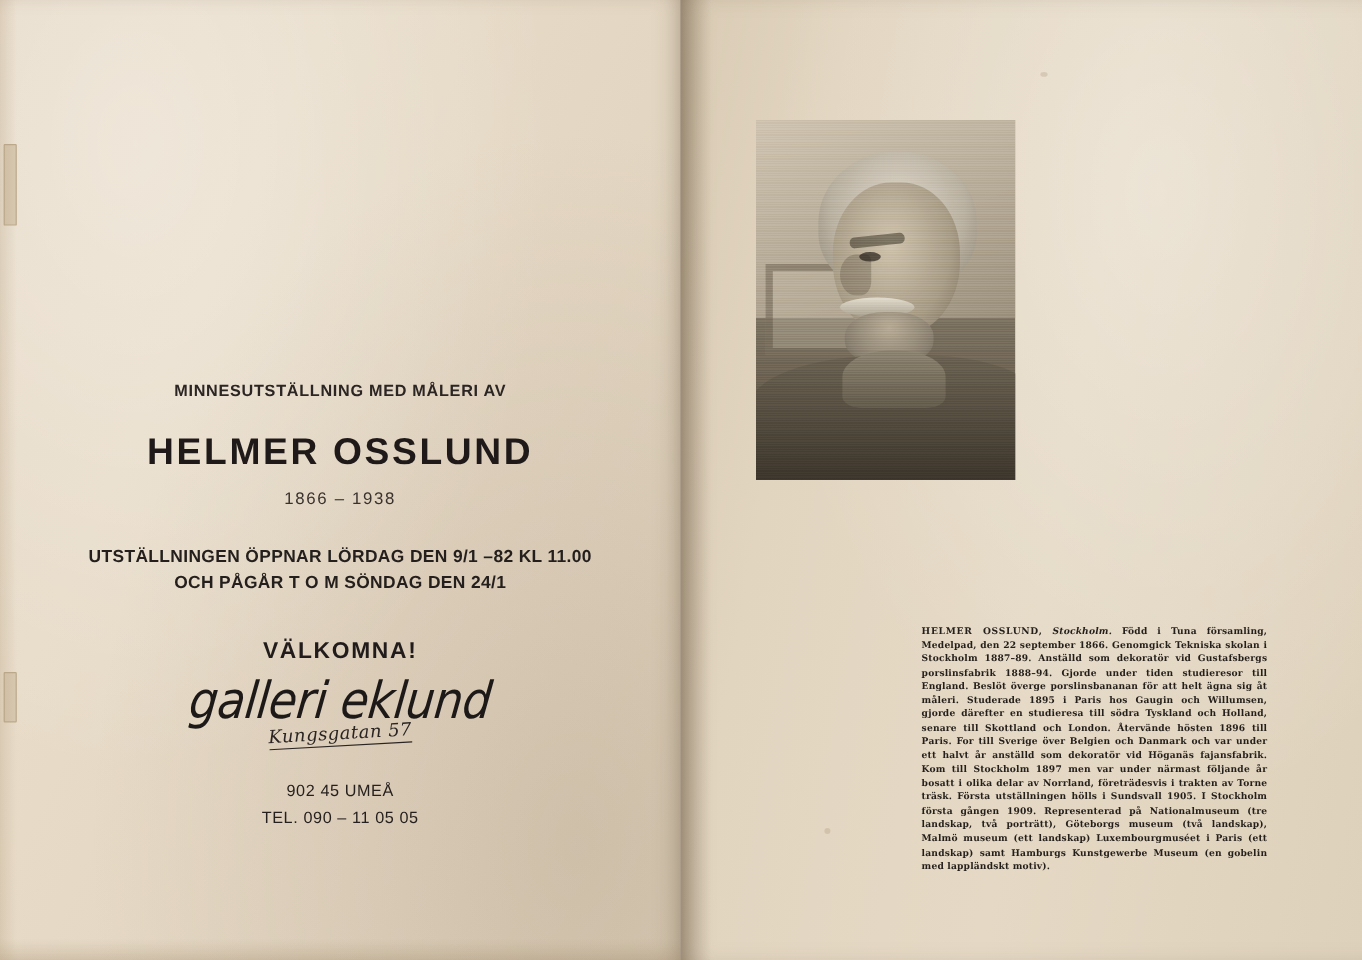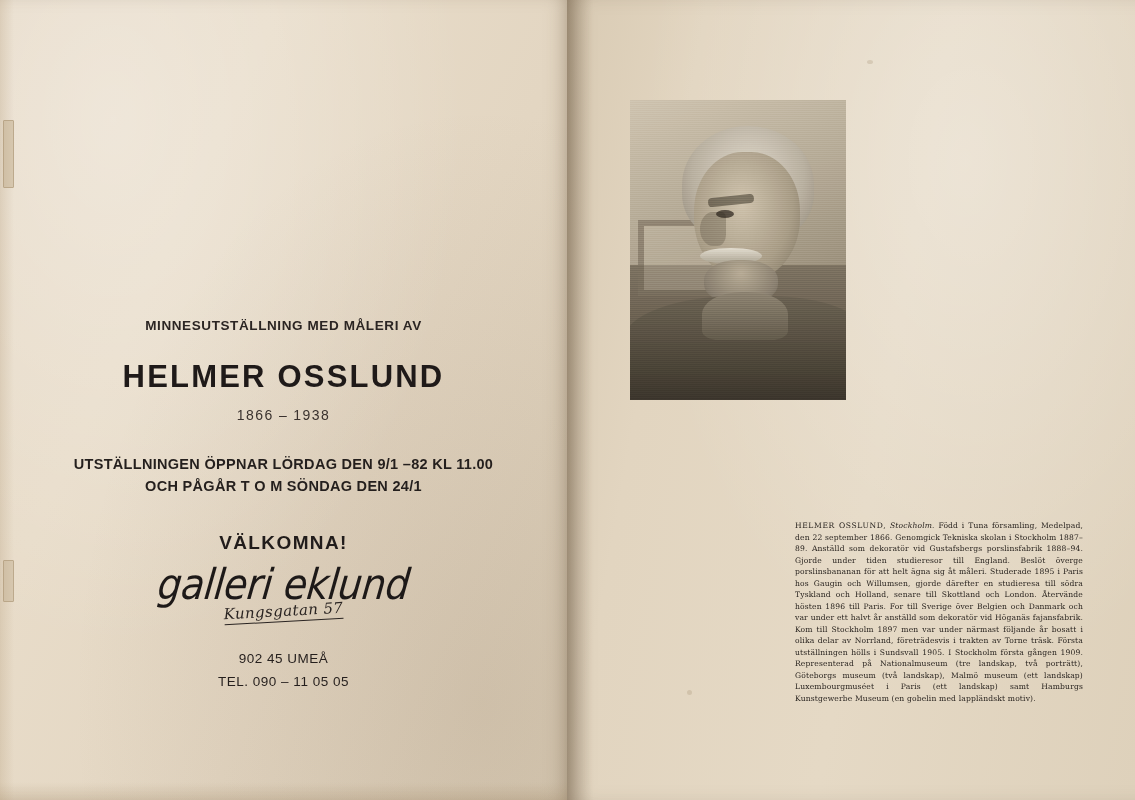--- a/index.html
+++ b/index.html
@@ -253,29 +253,30 @@
   }
   .portrait .grain {
     position: absolute;
     inset: 0;
     background:
       repeating-linear-gradient(0deg, rgba(255,255,255,0.05) 0 1px, rgba(0,0,0,0.04) 1px 2px);
     mix-blend-mode: overlay;
   }
   .bio-block {
     position: absolute;
-    left: 228px;
+    left: 201px;
     top: 520px;
     width: 288px;
     font-family: "DejaVu Serif", serif;
     font-size: 7.6px;
     line-height: 1.52;
     color: #241f1b;
     text-align: justify;
     letter-spacing: 0.15px;
+    font-weight: bold;
   }
   .bio-block .lead {
     font-variant: small-caps;
     letter-spacing: 0.6px;
   }
   .bio-block .city {
     font-style: italic;
   }
 
   .edge-speck {

